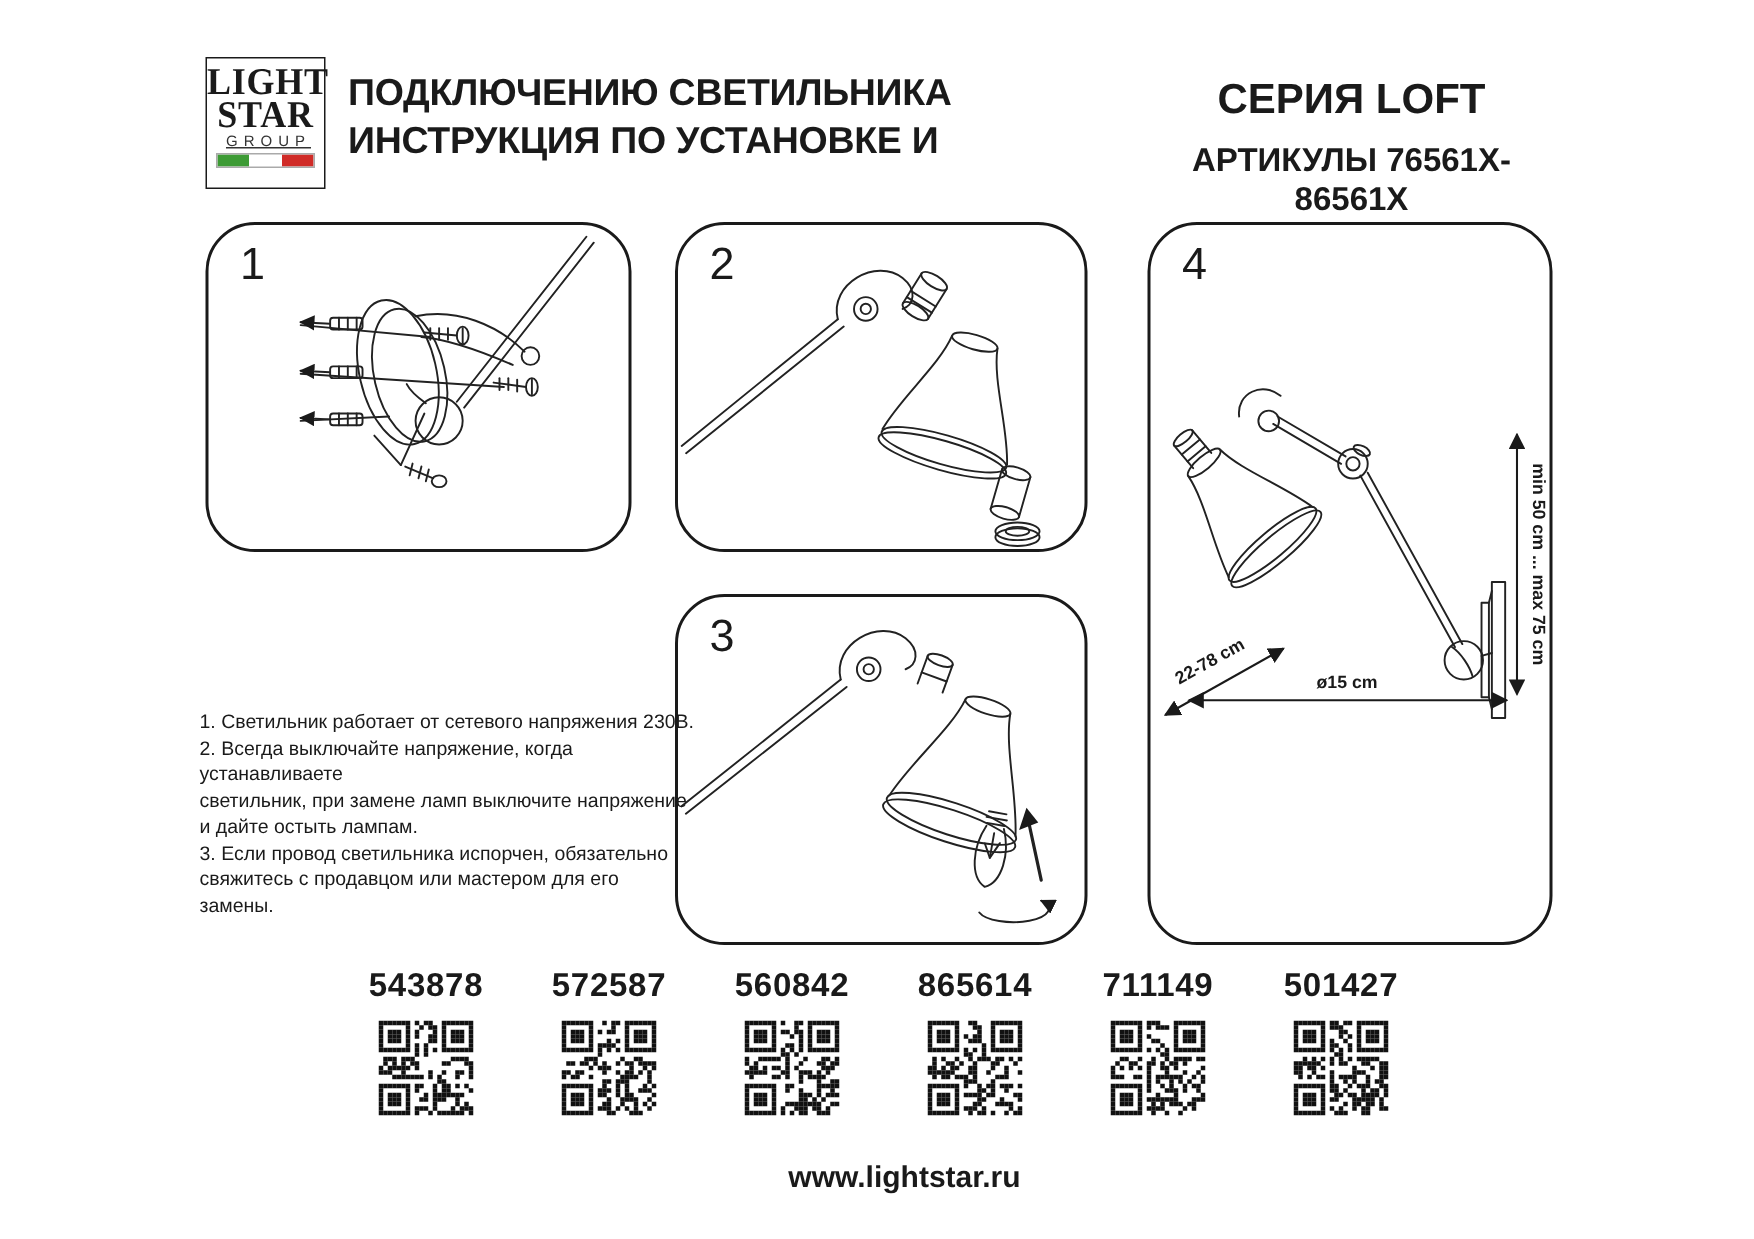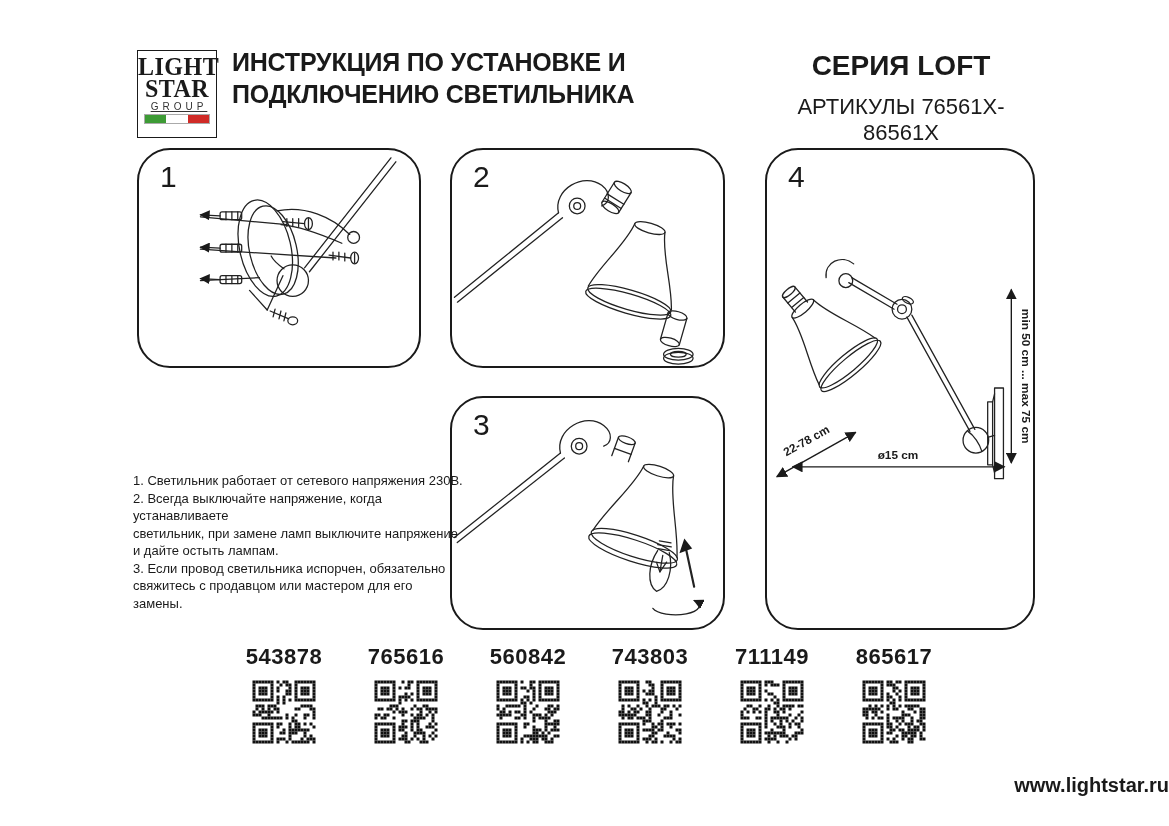--- a/index.html
+++ b/index.html
@@ -3,36 +3,36 @@
 <meta charset="utf-8">
 <style>
   html,body{margin:0;padding:0;}
   body{
     width:1169px;height:826px;position:relative;background:#ffffff;
     font-family:"Liberation Sans",sans-serif;color:#1a1a1a;overflow:hidden;
   }
   
   .logo-box{
     position:absolute;left:137px;top:38px;width:80px;height:88px;
-    border:1.5px solid #1a1a1a;box-sizing:border-box;text-align:center;padding-top:5px;margin-top:12px;
+    border:1.5px solid #1a1a1a;box-sizing:border-box;text-align:center;padding-top:5px;
   }
   .logo-word{
     font-family:"Liberation Serif",serif;font-weight:bold;font-size:24px;line-height:22px;
     letter-spacing:.5px;transform:scaleY(1.05);
   }
   .logo-group{font-size:10px;letter-spacing:4px;margin-top:1px;margin-left:4px;color:#333;text-decoration:underline;}
   .logo-flag{display:flex;height:8px;margin:3px 7px 0 7px;outline:1px solid #aaa;}
   .logo-flag .seg{flex:1;}
   .title{
     position:absolute;left:232px;top:46px;font-size:25px;font-weight:bold;
     line-height:32px;letter-spacing:-0.2px;
   }
   .header-right{position:absolute;left:760px;top:50px;width:282px;text-align:center;}
   .series{font-size:28px;font-weight:bold;margin-bottom:12px;}
-  .articles{font-size:22px;font-weight:normal;}
+  .articles{font-size:22px;font-weight:bold;}
   
   .panel{
     position:absolute;border:2px solid #1a1a1a;border-radius:33px;box-sizing:border-box;
     background:#fff;
   }
   #panel1{left:137px;top:148px;width:284px;height:220px;}
   #panel2{left:450px;top:148px;width:275px;height:220px;}
   #panel3{left:450px;top:396px;width:275px;height:234px;}
   #panel4{left:765px;top:148px;width:270px;height:482px;}
   .panel-number{position:absolute;left:21px;top:10px;font-size:30px;font-weight:400;}
@@ -41,21 +41,21 @@
   .notes{
     position:absolute;left:133px;top:472px;width:330px;
     font-size:13px;line-height:17.5px;white-space:pre-line;
   }
   
   .products{position:absolute;left:228px;top:644px;width:722px;display:flex;justify-content:space-between;}
   .product{width:112px;text-align:center;}
   .product-code{font-size:22px;font-weight:bold;letter-spacing:.5px;}
   .qr{width:66px;height:66px;margin:9px auto 0 auto;}
   
-  .footer{position:absolute;left:0;right:0;top:774px;text-align:right;font-size:20px;font-weight:bold;padding-left:37px;}
+  .footer{position:absolute;left:0;right:0;top:774px;text-align:center;font-size:20px;font-weight:bold;padding-left:37px;}
   svg{display:block;}
   .ln{stroke:#222;stroke-width:1.3;fill:none;stroke-linecap:round;stroke-linejoin:round;}
   .lnb{stroke:#222;stroke-width:2.2;fill:none;stroke-linecap:round;}
   .dim{stroke:#1a1a1a;stroke-width:1.4;fill:none;}
   .dimtxt{font-family:"Liberation Sans",sans-serif;font-size:12px;font-weight:bold;fill:#1a1a1a;}
 </style>
 </head>
 <body>
 
 <div class="logo-box">
@@ -63,22 +63,22 @@
   <div class="logo-word">STAR</div>
   <div class="logo-group">GROUP</div>
   <div class="logo-flag">
     <div class="seg" style="background:#3d9b35"></div>
     <div class="seg" style="background:#ffffff"></div>
     <div class="seg" style="background:#d02b27"></div>
   </div>
 </div>
 
 <div class="title">
+  <div>ПОДКЛЮЧЕНИЮ СВЕТИЛЬНИКА</div>
   <div>ИНСТРУКЦИЯ ПО УСТАНОВКЕ И</div>
-  <div>ПОДКЛЮЧЕНИЮ СВЕТИЛЬНИКА</div>
 </div>
 
 <div class="header-right">
   <div class="series">СЕРИЯ LOFT</div>
   <div class="articles">АРТИКУЛЫ 76561X-86561X</div>
 </div>
 
 <div class="panel" id="panel1">
   <svg class="diagram" viewBox="0 0 284 220">
     <defs>
@@ -527,21 +527,21 @@
           <rect x="42" y="60" width="3" height="3"></rect>
           <rect x="45" y="60" width="3" height="3"></rect>
           <rect x="48" y="60" width="3" height="3"></rect>
           <rect x="51" y="60" width="3" height="3"></rect>
           <rect x="54" y="60" width="3" height="3"></rect>
           <rect x="60" y="60" width="3" height="3"></rect>
         </svg>
       </div>
   </div>
   <div class="product">
-    <div class="product-code">765616</div>
+    <div class="product-code">572587</div>
     <div class="qr">
         <svg width="66" height="66" viewBox="-1.5 -1.5 66 66" xmlns="http://www.w3.org/2000/svg" fill="#111">
           <rect x="0" y="0" width="3" height="3"></rect>
           <rect x="3" y="0" width="3" height="3"></rect>
           <rect x="6" y="0" width="3" height="3"></rect>
           <rect x="9" y="0" width="3" height="3"></rect>
           <rect x="12" y="0" width="3" height="3"></rect>
           <rect x="15" y="0" width="3" height="3"></rect>
           <rect x="18" y="0" width="3" height="3"></rect>
           <rect x="27" y="0" width="3" height="3"></rect>
@@ -970,21 +970,21 @@
           <rect x="30" y="60" width="3" height="3"></rect>
           <rect x="36" y="60" width="3" height="3"></rect>
           <rect x="39" y="60" width="3" height="3"></rect>
           <rect x="48" y="60" width="3" height="3"></rect>
           <rect x="51" y="60" width="3" height="3"></rect>
           <rect x="54" y="60" width="3" height="3"></rect>
         </svg>
       </div>
   </div>
   <div class="product">
-    <div class="product-code">743803</div>
+    <div class="product-code">865614</div>
     <div class="qr">
         <svg width="66" height="66" viewBox="-1.5 -1.5 66 66" xmlns="http://www.w3.org/2000/svg" fill="#111">
           <rect x="0" y="0" width="3" height="3"></rect>
           <rect x="3" y="0" width="3" height="3"></rect>
           <rect x="6" y="0" width="3" height="3"></rect>
           <rect x="9" y="0" width="3" height="3"></rect>
           <rect x="12" y="0" width="3" height="3"></rect>
           <rect x="15" y="0" width="3" height="3"></rect>
           <rect x="18" y="0" width="3" height="3"></rect>
           <rect x="27" y="0" width="3" height="3"></rect>
@@ -1407,21 +1407,21 @@
           <rect x="12" y="60" width="3" height="3"></rect>
           <rect x="15" y="60" width="3" height="3"></rect>
           <rect x="18" y="60" width="3" height="3"></rect>
           <rect x="27" y="60" width="3" height="3"></rect>
           <rect x="36" y="60" width="3" height="3"></rect>
           <rect x="45" y="60" width="3" height="3"></rect>
         </svg>
       </div>
   </div>
   <div class="product">
-    <div class="product-code">865617</div>
+    <div class="product-code">501427</div>
     <div class="qr">
         <svg width="66" height="66" viewBox="-1.5 -1.5 66 66" xmlns="http://www.w3.org/2000/svg" fill="#111">
           <rect x="0" y="0" width="3" height="3"></rect>
           <rect x="3" y="0" width="3" height="3"></rect>
           <rect x="6" y="0" width="3" height="3"></rect>
           <rect x="9" y="0" width="3" height="3"></rect>
           <rect x="12" y="0" width="3" height="3"></rect>
           <rect x="15" y="0" width="3" height="3"></rect>
           <rect x="18" y="0" width="3" height="3"></rect>
           <rect x="24" y="0" width="3" height="3"></rect>

